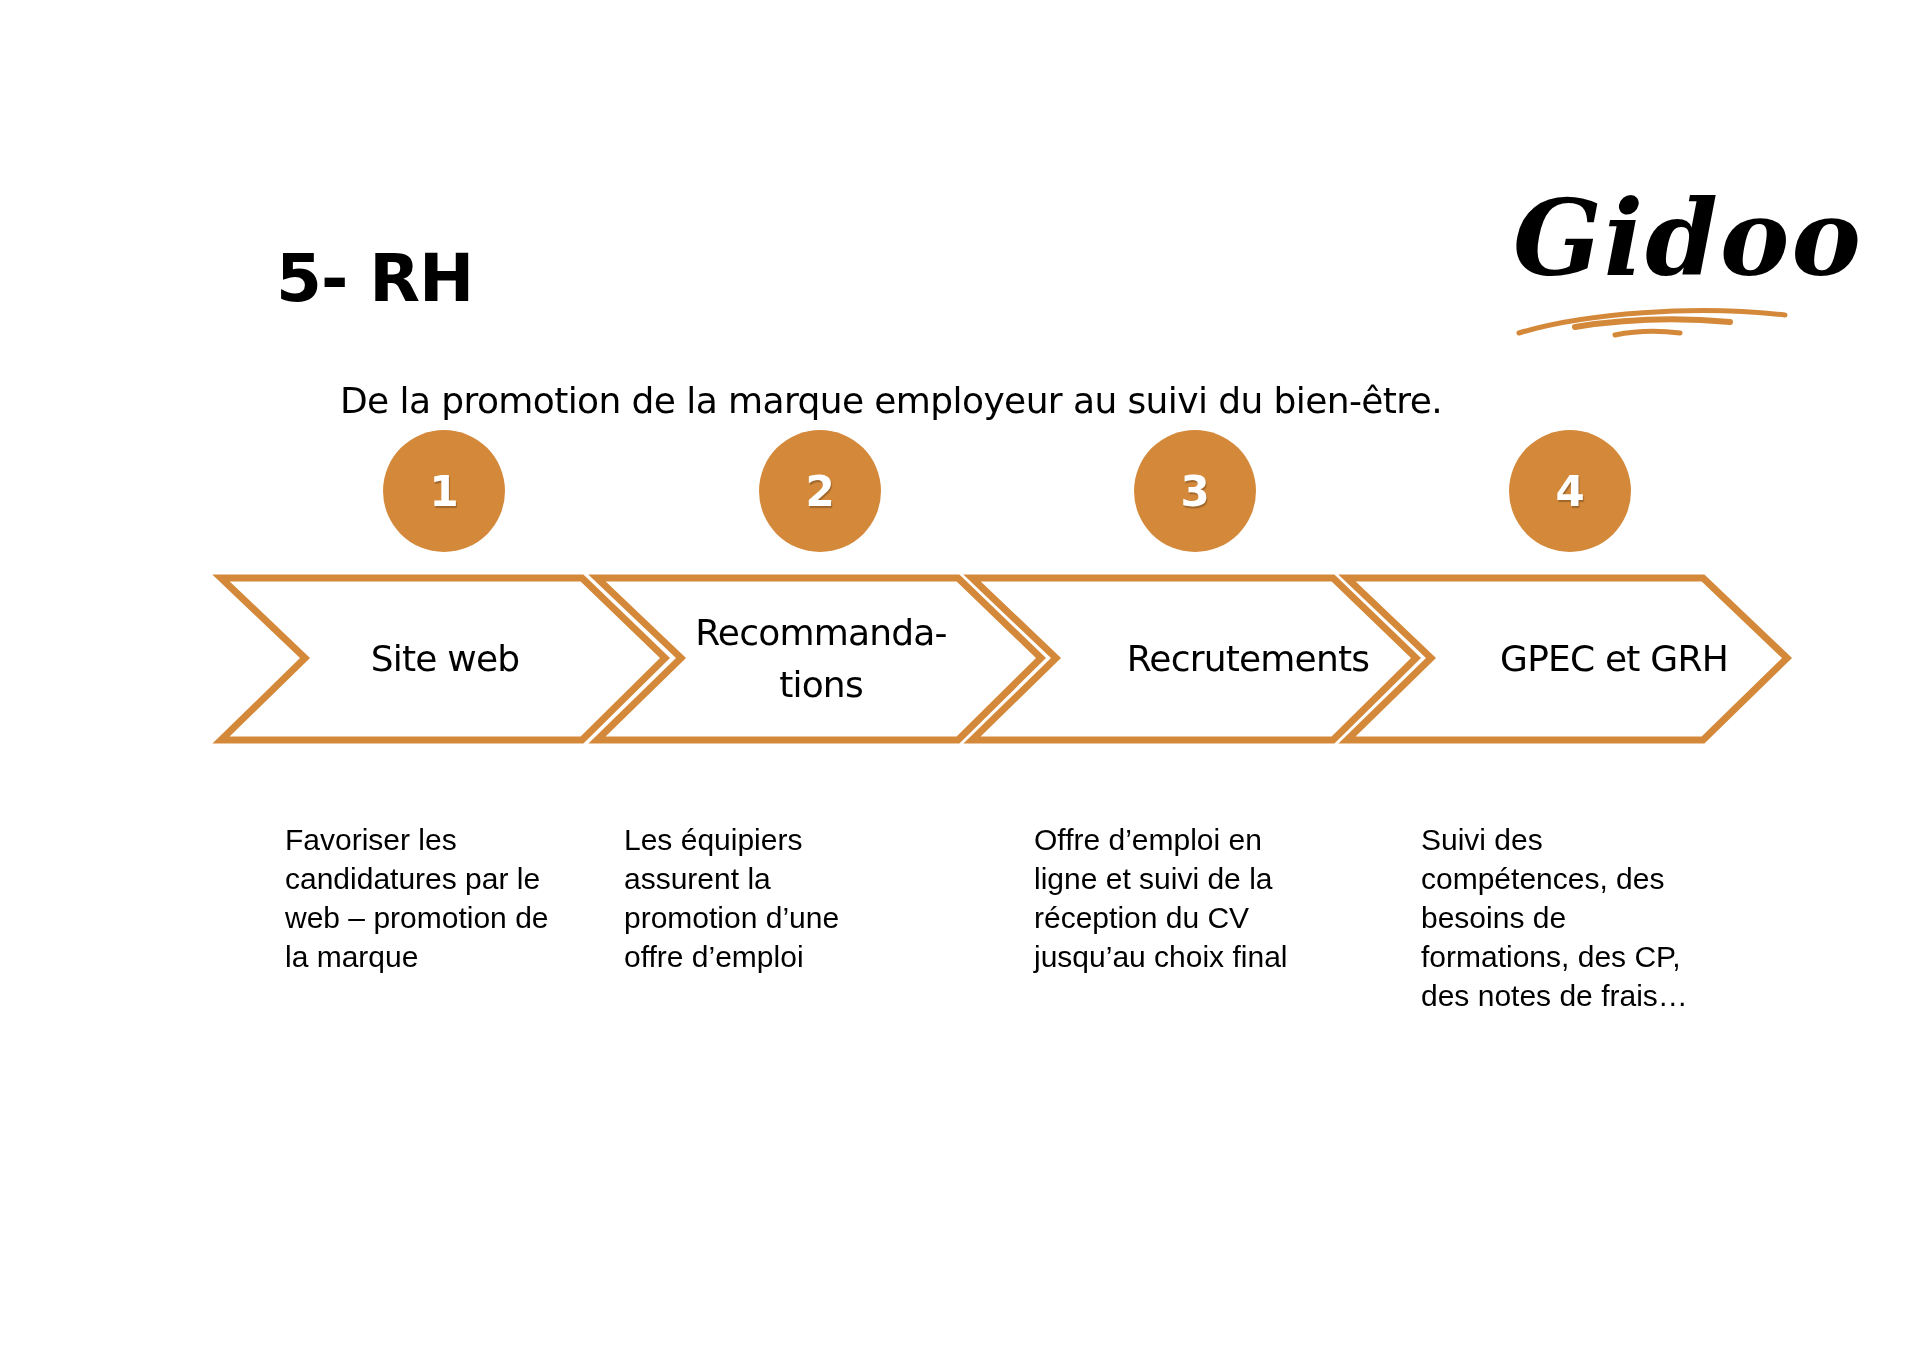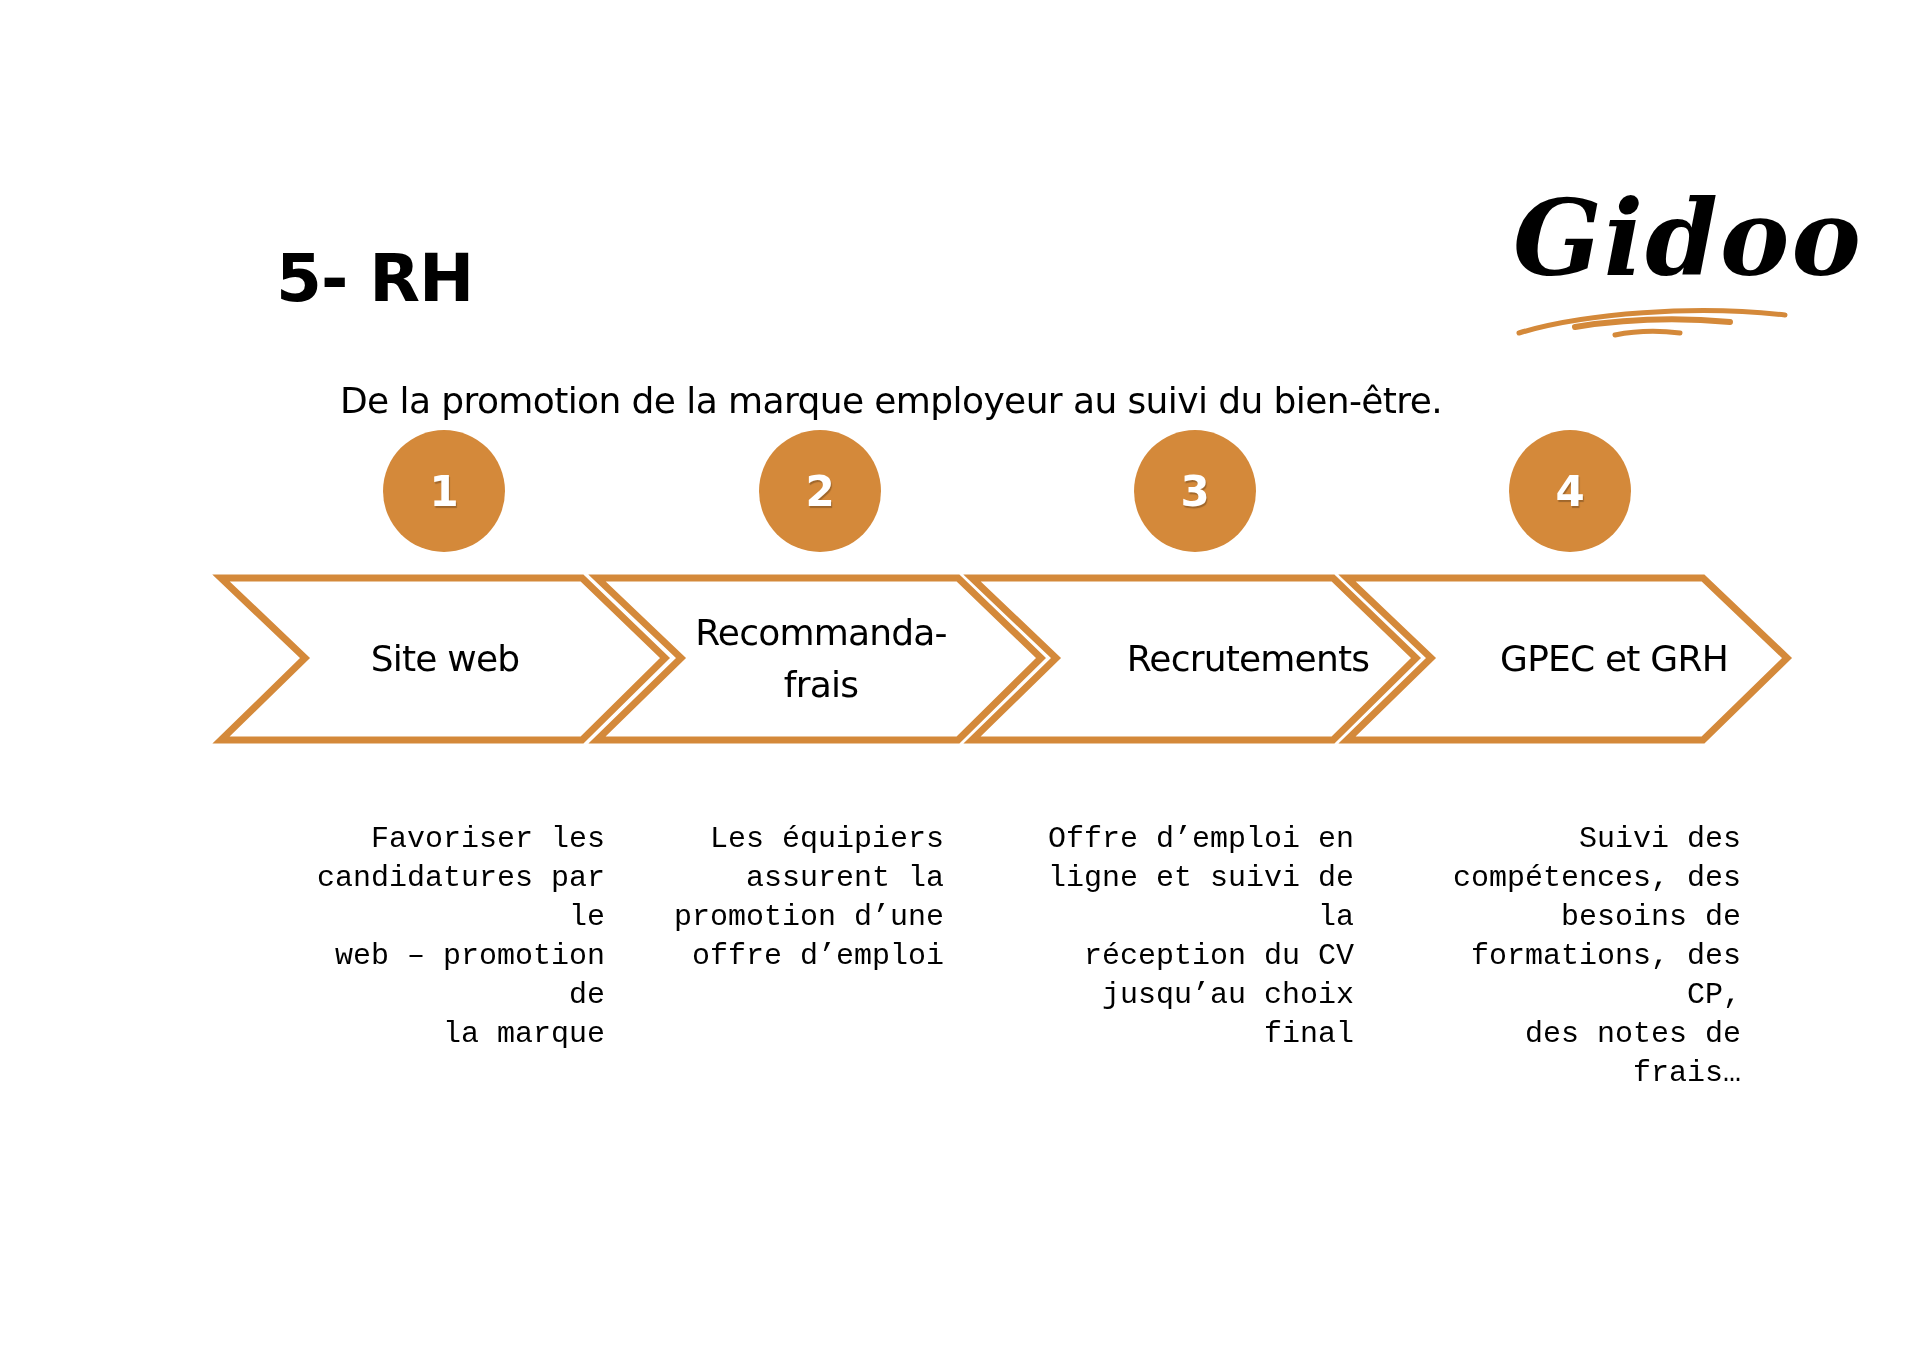--- a/index.html
+++ b/index.html
@@ -5,21 +5,21 @@
   html, body { margin: 0; padding: 0; background: #ffffff; }
   body { width: 1920px; height: 1357px; position: relative; overflow: hidden; font-family: "Liberation Sans", sans-serif; }
   .title { position: absolute; left: 276px; top: 240px; font-family: "DejaVu Sans", sans-serif; font-weight: bold; font-size: 66px; color: #000; letter-spacing: -1px; }
   .subtitle { position: absolute; left: 340px; top: 352px; font-family: "DejaVu Sans", sans-serif; font-size: 36px; color: #000; white-space: nowrap; letter-spacing: -0.6px; margin-top: 28px; }
   .logo { position: absolute; left: 1505px; top: 195px; width: 300px; height: 150px; }
   .logo-word { position: absolute; left: 8px; top: -18px; font-family: "DejaVu Serif", serif; font-style: italic; font-weight: bold; font-size: 104px; color: #000; letter-spacing: 2px; }
   .logo svg { position: absolute; left: 0; top: 0; }
   .circle { position: absolute; width: 122px; height: 122px; border-radius: 50%; background: #D4893A; color: #fff; display: flex; align-items: center; justify-content: center; font-family: "DejaVu Sans", sans-serif; font-weight: bold; font-size: 42px; text-shadow: 1px 2px 1px rgba(0,0,0,0.25); top: 430px; }
   .chevrons { position: absolute; left: 0; top: 0; }
   .step-label { position: absolute; top: 575px; height: 168px; display: flex; align-items: center; justify-content: center; text-align: center; font-family: "DejaVu Sans", sans-serif; font-size: 36px; color: #000; line-height: 52px; letter-spacing: -0.8px; }
-  .desc { position: absolute; top: 820px; width: 320px; text-align: right; font-family: Liberation Mono, monospace; font-size: 30px; line-height: 39px; color: #000; white-space: pre-line; }
+  .desc { position: absolute; top: 820px; width: 320px; text-align: left; font-family: Liberation Sans, sans-serif; font-size: 30px; line-height: 39px; color: #000; white-space: pre-line; }
 </style>
 </head>
 <body>
 
 <div>
 
   <div class="title">5- RH</div>
 
   <div class="logo">
     <div class="logo-word">Gidoo</div>
@@ -41,21 +41,21 @@
     <g fill="#ffffff" stroke="#D4893A" stroke-width="7" stroke-linejoin="miter">
       <polygon points="221,578 582,578 665,658 582,740 221,740 305,658"></polygon>
       <polygon points="597,578 958,578 1041,658 958,740 597,740 681,658"></polygon>
       <polygon points="972,578 1333,578 1416,658 1333,740 972,740 1056,658"></polygon>
       <polygon points="1347,578 1703,578 1787,658 1703,740 1347,740 1431,658"></polygon>
     </g>
   </svg>
 
   <div class="step-label" style="left:305px; width:280px;text-align:center;">Site web</div>
   <div class="step-label" style="left:681px; width:280px; white-space: pre-line;">Recommanda-
-frais</div>
+tions</div>
   <div class="step-label" style="left:1108px; width:280px;">Recrutements</div>
   <div class="step-label" style="left:1474px; width:280px;">GPEC et GRH</div>
 
   <div class="desc" style="left:285px;">Favoriser les
 candidatures par le
 web – promotion de
 la marque</div>
   <div class="desc" style="left:624px;">Les équipiers
 assurent la
 promotion d’une

